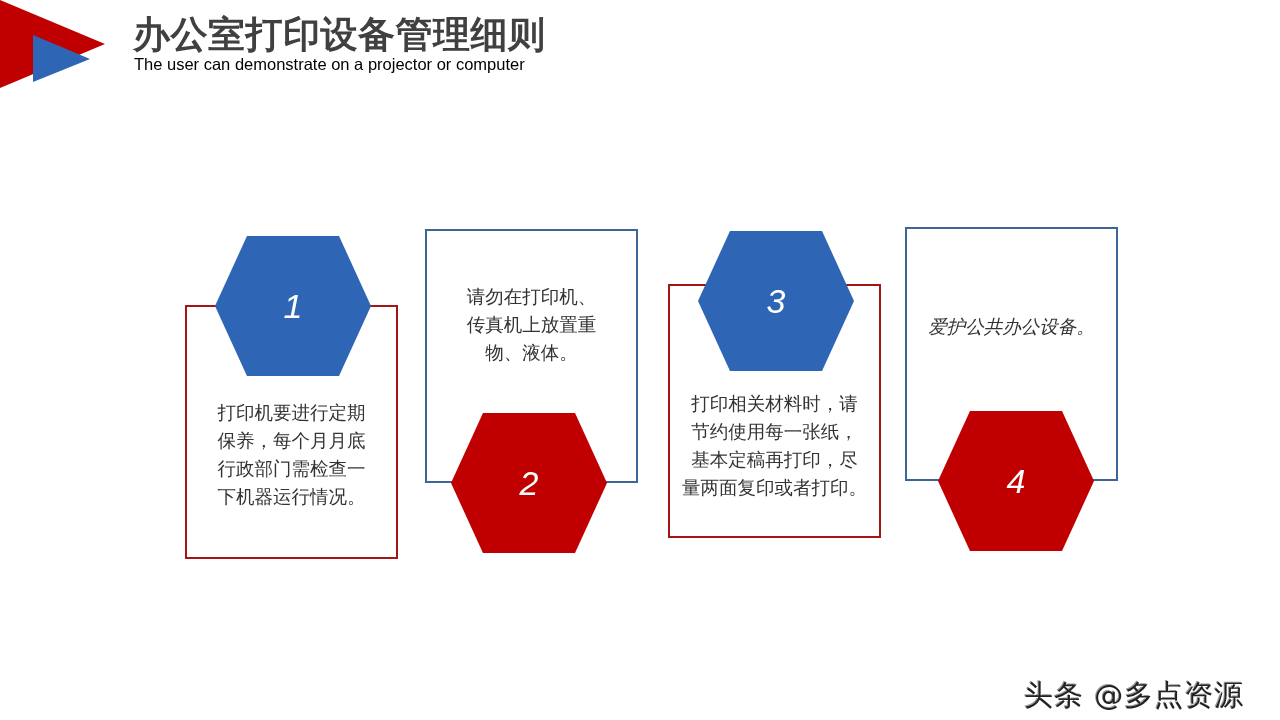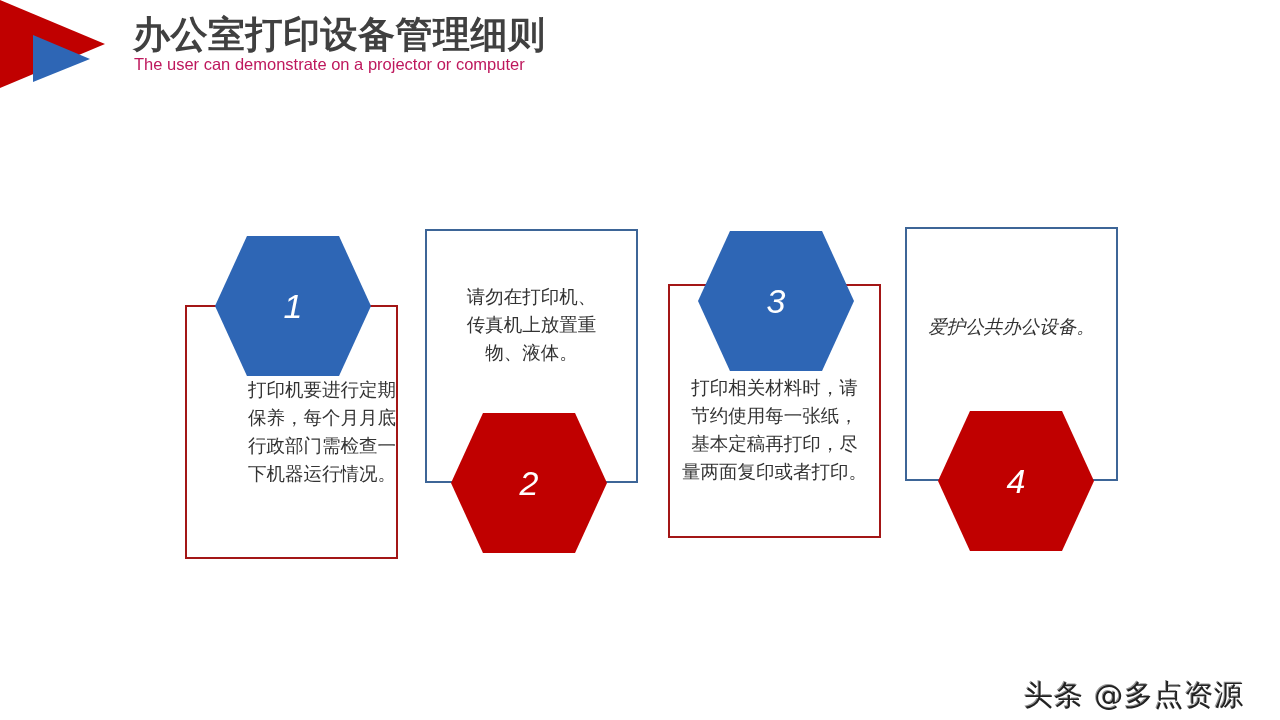--- a/index.html
+++ b/index.html
@@ -10,21 +10,21 @@
   }
   .corner-logo { position:absolute; left:0; top:0; width:110px; height:95px; }
   .title {
     position:absolute; left:133px; top:14px;
     font-size:37px; font-weight:bold; color:#404040;
     letter-spacing:0.5px; white-space:nowrap; line-height:42px;
   }
   .subtitle {
     position:absolute; left:134px; top:54px;
     font-family:"Liberation Sans", sans-serif;
-    font-size:16.5px; color:#be185d; white-space:nowrap; line-height:20px;
+    font-size:16.5px; color:#000000; white-space:nowrap; line-height:20px;
   }
   .box {
     position:absolute; box-sizing:border-box; background:transparent;
     width:213px; height:254px;
   }
   .box.red { border:2px solid #A31616; }
   .box.blue { border:2px solid #3D6597; }
   .box-text {
     position:absolute; left:0; right:0;
     font-size:18.5px; line-height:28px; color:#333333;
@@ -54,40 +54,40 @@
 
 <svg class="corner-logo" viewBox="0 0 110 95">
   <polygon points="0,0 105,44 0,88" fill="#C00000"></polygon>
   <polygon points="33,35 90,59 33,82" fill="#2E66B5"></polygon>
 </svg>
 
 <div class="title">办公室打印设备管理细则</div>
 <div class="subtitle">The user can demonstrate on a projector or computer</div>
 
 <div class="box red" style="left:185px; top:305px;">
-  <div class="box-text" style="top:69px;text-align:right;">打印机要进行定期
+  <div class="box-text" style="top:92px;">打印机要进行定期
 保养，每个月月底
 行政部门需检查一
 下机器运行情况。</div>
 </div>
 <div class="hex blue" style="left:215px; top:236px;">
   <span class="hex-num">1</span>
 </div>
 
 <div class="box blue" style="left:425px; top:229px;padding-left:20px;">
   <div class="box-text" style="top:52px;">请勿在打印机、
 传真机上放置重
 物、液体。</div>
 </div>
 <div class="hex red" style="left:451px; top:413px;">
   <span class="hex-num">2</span>
 </div>
 
 <div class="box red" style="left:668px; top:284px;">
-  <div class="box-text" style="top:88px;">打印相关材料时，请
+  <div class="box-text" style="top:104px;">打印相关材料时，请
 节约使用每一张纸，
 基本定稿再打印，尽
 量两面复印或者打印。</div>
 </div>
 <div class="hex blue" style="left:698px; top:231px;">
   <span class="hex-num">3</span>
 </div>
 
 <div class="box blue" style="left:905px; top:227px;">
   <div class="box-text" style="top:84px;font-style:italic;">爱护公共办公设备。</div>

